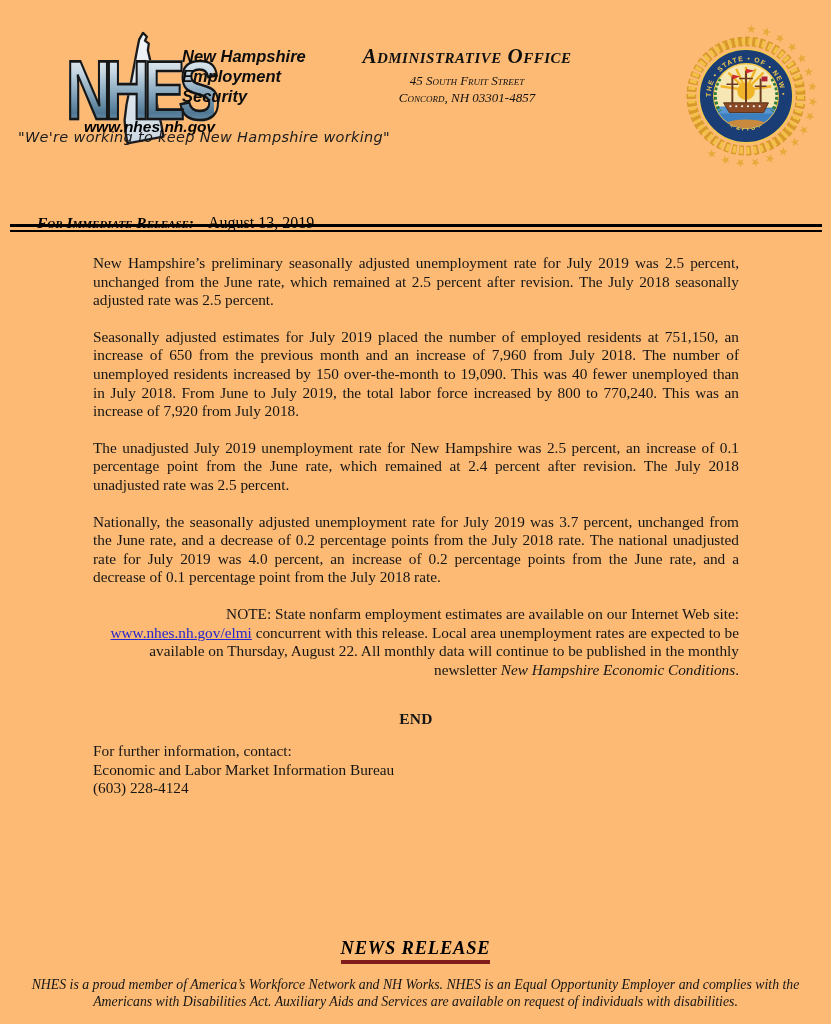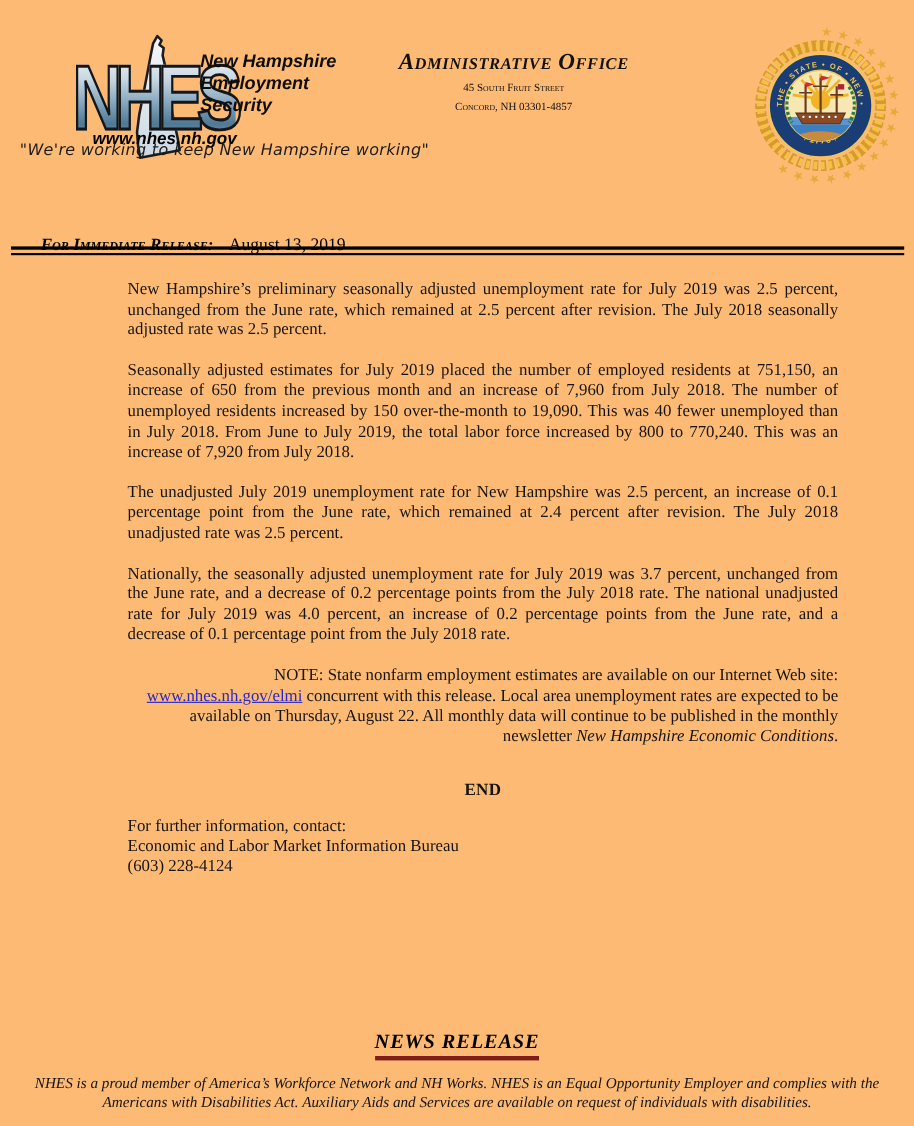--- a/index.html
+++ b/index.html
@@ -39,40 +39,40 @@
     font-family:"DejaVu Sans", sans-serif; font-style:italic;
     font-size:14.5px; color:#1c1c1c; letter-spacing:0.3px; white-space:nowrap;
   }
 
   .office-block { position:absolute; left:312px; top:44px; width:310px; text-align:center; }
   .office-title {
     font-variant:small-caps; font-style:italic; font-weight:600;
     font-size:21px; letter-spacing:0.5px; color:#111; margin-bottom:3px;
   }
   .office-addr {
-    font-variant:small-caps; font-weight:500;
-    font-size:10px; line-height:17px; color:#111;
+    font-variant:small-caps; font-style:italic; font-weight:500;
+    font-size:13px; line-height:17px; color:#111;
   }
 
   .seal-wrap { position:absolute; left:668px; top:18px; width:156px; height:156px; }
 
   
   .release-line { position:absolute; left:37px; top:197px;margin-top:17px; }
   .release-label {
     font-variant:small-caps; font-weight:bold; font-style:italic;
     font-size:15.5px; color:#000;
   }
   .release-date { font-size:16px; margin-left:14px; color:#000; }
   .double-rule {
     position:absolute; left:10px; right:9px; top:224px; height:8px;
     border-top:3px solid #000; border-bottom:2px solid #000;
   }
 
   
-  .content { position:absolute; left:93px; top:254px; width:646px; font-size:15.3px; line-height:18.6px; color:#151515;margin-left:23px; }
+  .content { position:absolute; left:93px; top:254px; width:646px; font-size:15.3px; line-height:18.6px; color:#151515; }
   .content p { text-align:justify; margin:0 0 18px 0; }
   .content p.note-para { text-align:right; }
   .note-link { color:#2626cd; text-decoration:underline; }
   .newsletter-title { font-style:italic; }
   .end-marker { text-align:center; font-weight:bold; font-size:15.5px; margin:31px 0 13px 0; letter-spacing:0.3px; }
   .contact-block div { line-height:18.8px; }
 
   
   .news-release-wrap { position:absolute; left:0; top:938px; width:100%; text-align:center; }
   .news-release {

